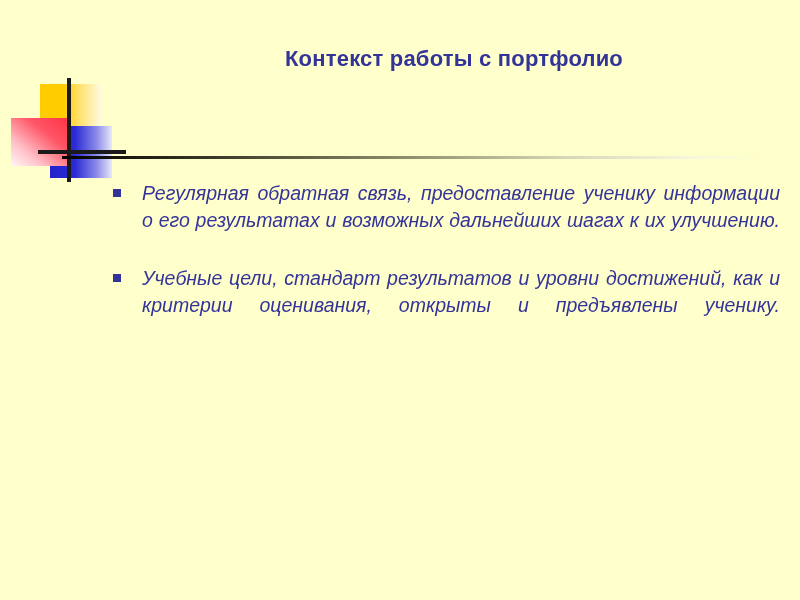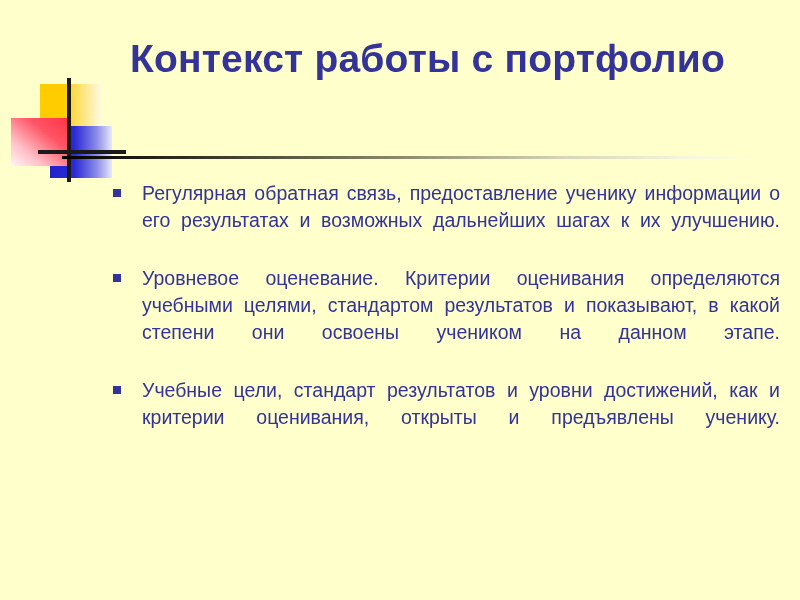--- a/index.html
+++ b/index.html
@@ -70,23 +70,23 @@
     height: 4px;
     background: #1a1a1a;
   }
 
   
   .title {
     position: absolute;
     left: 130px;
     top: 38px;
     width: 648px;
-    text-align: left;
+    text-align: center;
     color: #333399;
-    font-size: 39px;
+    font-size: 22px;
     font-weight: bold;
     line-height: 41px;
     letter-spacing: 0.2px;
   }
 
   
   .title-rule {
     position: absolute;
     left: 62px;
     top: 156px;
@@ -94,20 +94,21 @@
     height: 3px;
     background: linear-gradient(to right, #000000 0%, #3a3a28 22%, #8a8a6a 48%, #d6d6b8 72%, #f7f7e0 90%, rgba(255,255,204,0) 100%);
   }
 
   
   .body {
     position: absolute;
     left: 112px;
     top: 180px;
     width: 668px;
+    font-style: italic;
   }
   .bullet-row {
     position: relative;
     padding-left: 30px;
     margin-bottom: 4px;
   }
   .bullet-marker {
     position: absolute;
     left: 1px;
     top: 9px;
@@ -148,24 +149,20 @@
 
   <div class="title-rule"></div>
 
   <div class="body">
 
     <div class="bullet-row">
       <span class="bullet-marker"></span>
       <div class="bullet-text">Регулярная обратная связь, предоставление ученику информации о его результатах и возможных дальнейших шагах к их улучшению.</div>
     </div>
 
-    <div class="bullet-row">
-      <span class="bullet-marker"></span>
-      <div class="bullet-text">Уровневое оценевание. Критерии оценивания определяются учебными целями, стандартом результатов  и показывают, в какой степени они освоены учеником на данном этапе.</div>
-    </div>
 
     <div class="bullet-row">
       <span class="bullet-marker"></span>
       <div class="bullet-text">Учебные цели, стандарт результатов и уровни достижений, как и критерии оценивания, открыты и предъявлены ученику.</div>
     </div>
 
 
   </div>
 
 </div>

